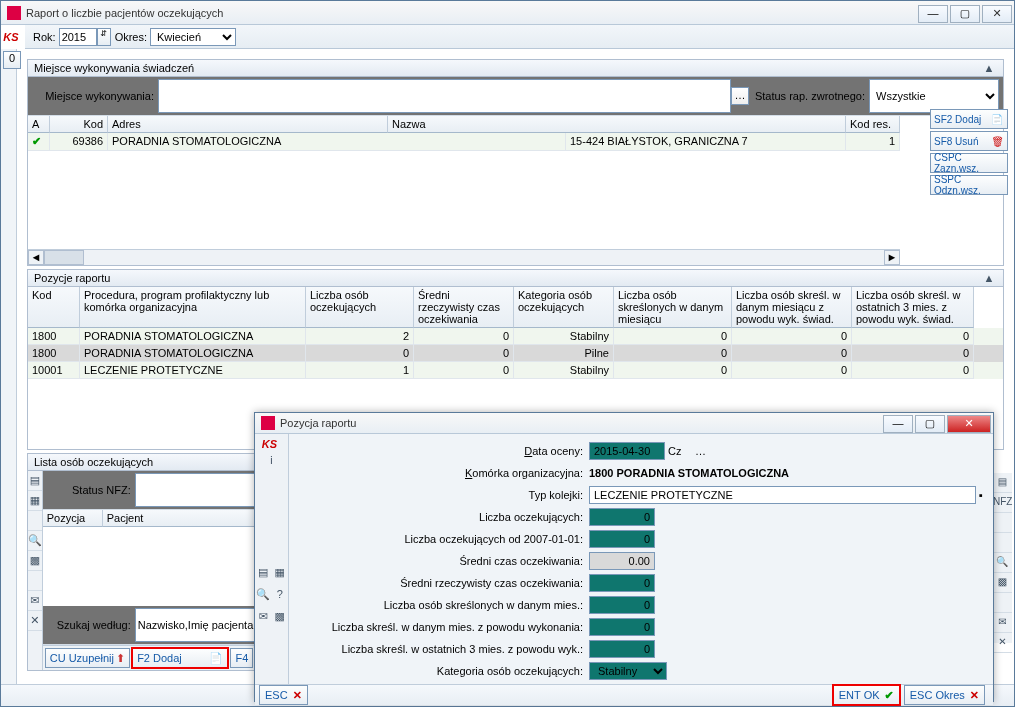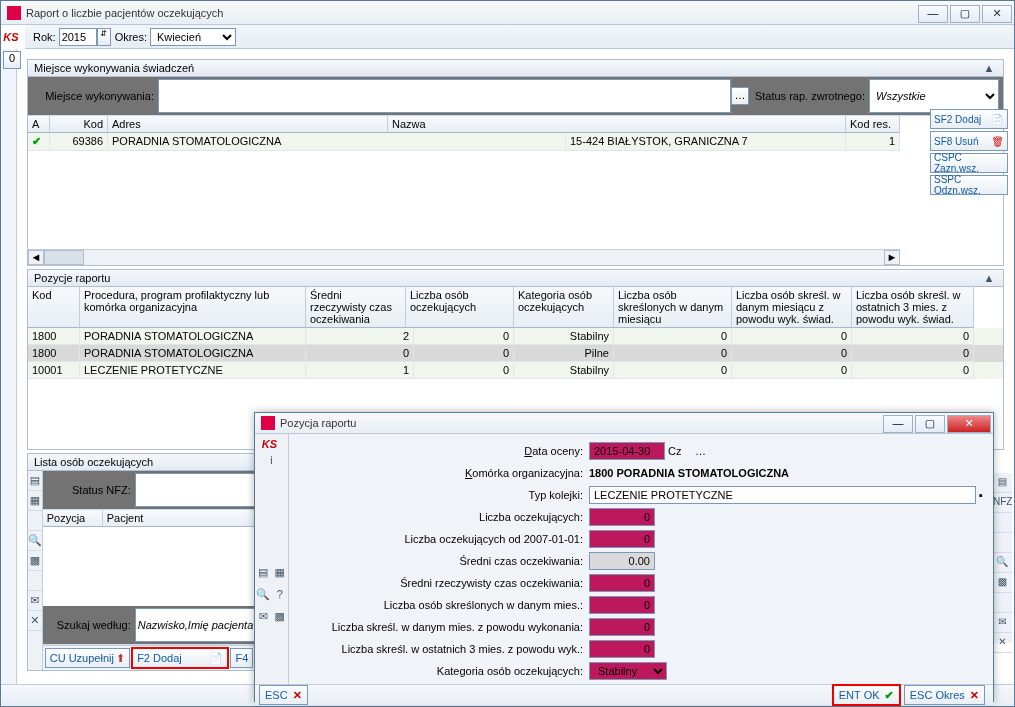--- a/index.html
+++ b/index.html
@@ -23,21 +23,21 @@
   .num-side { width: 18px; height: 18px; border: 1px solid #7a98b8; text-align: center; background: linear-gradient(#fff,#e6edf3); margin-top: 2px; margin-left: 2px;}
 
   .body-area { display: flex; flex: 1; overflow: hidden; }
   .left-col { width: 16px; background: #f0f4f8; border-right: 1px solid #c0cddb; }
   .center-col { flex: 1; display: flex; flex-direction: column; padding: 10px; overflow: hidden; justify-content: center; }
   .panel { border: 1px solid #b0bed0; margin-bottom: 3px; }
   .panel-head { background: linear-gradient(#f5f8fc,#e3eaf2); padding: 2px 6px; border-bottom: 1px solid #b0bed0; display: flex; justify-content: space-between; }
   .panel-head .collapse { width: 16px; text-align: center; color: #456; }
   .panel-row { display: flex; align-items: center; padding: 2px 4px; background: #737373; border-bottom: 1px solid #d3dde7; }
   .panel-row label { margin: 0 4px; text-align: right; }
-  .panel-row input, .panel-row select { border: 1px solid #7a98b8; height: 34px; padding: 0 2px; font-style: italic; }
+  .panel-row input, .panel-row select { border: 1px solid #7a98b8; height: 34px; padding: 0 2px; }
   .panel-row .btn-dots { width: 18px; height: 18px; border: 1px solid #7a98b8; background: linear-gradient(#fff,#eee); text-align: center; line-height: 14px; }
 
   .grid { position: relative; }
   .grid-header, .grid-row { display: flex; }
   .grid-header .cell { background: linear-gradient(#f6f9fc,#e8eef4); border-right: 1px solid #c0cddb; border-bottom: 1px solid #a5b8cb; padding: 2px 4px; overflow: hidden; white-space: nowrap; text-overflow: ellipsis; }
   .grid-row .cell { border-right: 1px solid #e0e6ec; border-bottom: 1px solid #e0e6ec; padding: 2px 4px; overflow: hidden; white-space: nowrap; }
   .grid-body { background: #fff; }
   .row-even { background: #f0f6ee; }
   .row-selected { background: #d9d9d9; }
 
@@ -66,21 +66,21 @@
   .modal-left { width: 34px; background: #eef2f6; border-right: 1px solid #c0cddb; padding-top: 4px; text-align: center; }
   .modal-left .tool { height: 22px; line-height: 20px; color: #456; }
   .modal-left .tool-row { display: flex; }
   .modal-left .tool-row .tool { width: 17px; }
   .modal-form { flex:1; padding: 6px 10px 2px 0; }
   .form-row { display: flex; align-items: center; height: 22px; }
   .form-row label { width: 300px; text-align: right; padding-right: 6px; }
   .form-row label u { text-decoration: underline; }
   .form-row .val { flex: 1; display: flex; align-items: center; gap: 3px; }
   .form-row input, .form-row select { border: 1px solid #7a98b8; height: 18px; padding: 0 4px; }
-  .green-input { background: #be185d; }
+  .green-input { background: #0f766e; }
   .gray-input { background: #d9d9d9; }
   .r { text-align: right; }
   .bold { font-weight: bold; }
   .modal-footer { height: 26px; border-top: 1px solid #c0cddb; display: flex; align-items: center; padding: 0 4px; background: linear-gradient(#f5f8fc,#e8eef4); }
   .foot-btn { border: 1px solid #7a98b8; height: 20px; display: flex; align-items: center; padding: 0 5px; background: linear-gradient(#fdfefe,#e8eef4); color: #155aa8; margin-right: 4px; }
   .foot-btn .ic { margin-left: 5px; font-weight: bold; }
   .foot-btn.ok { outline: 2px solid #e00; outline-offset: -1px; }
   .spacer { flex: 1; }
   .check { color: #090; font-weight: bold; }
   .cross { color: #c00; font-weight: bold; }
@@ -160,22 +160,22 @@
 
       <div class="panel" style="flex:0 0 auto;">
         <div class="panel-head">
           <span>Pozycje raportu</span>
           <span class="collapse">▲</span>
         </div>
         <div class="grid">
           <div class="grid-header">
             <div class="cell" style="width:52px;">Kod</div>
             <div class="cell" style="width:226px;white-space:normal;">Procedura, program profilaktyczny lub komórka organizacyjna</div>
+            <div class="cell" style="width:108px;white-space:normal;">Liczba osób oczekujących</div>
             <div class="cell" style="width:100px;white-space:normal;">Średni rzeczywisty czas oczekiwania</div>
-            <div class="cell" style="width:108px;white-space:normal;">Liczba osób oczekujących</div>
             <div class="cell" style="width:100px;white-space:normal;">Kategoria osób oczekujących</div>
             <div class="cell" style="width:118px;white-space:normal;">Liczba osób skreślonych w danym miesiącu</div>
             <div class="cell" style="width:120px;white-space:normal;">Liczba osób skreśl. w danym miesiącu z powodu wyk. świad.</div>
             <div class="cell" style="width:122px;white-space:normal;">Liczba osób skreśl. w ostatnich 3 mies. z powodu wyk. świad.</div>
           </div>
           <div class="grid-body" id="pozycje-body">
               <div class="grid-row row-even">
                 <div class="cell" style="width: 52px; text-align: left;">1800</div>
                 <div class="cell" style="width: 226px; text-align: left;">PORADNIA STOMATOLOGICZNA</div>
                 <div class="cell" style="width: 108px; text-align: right;">2</div>

